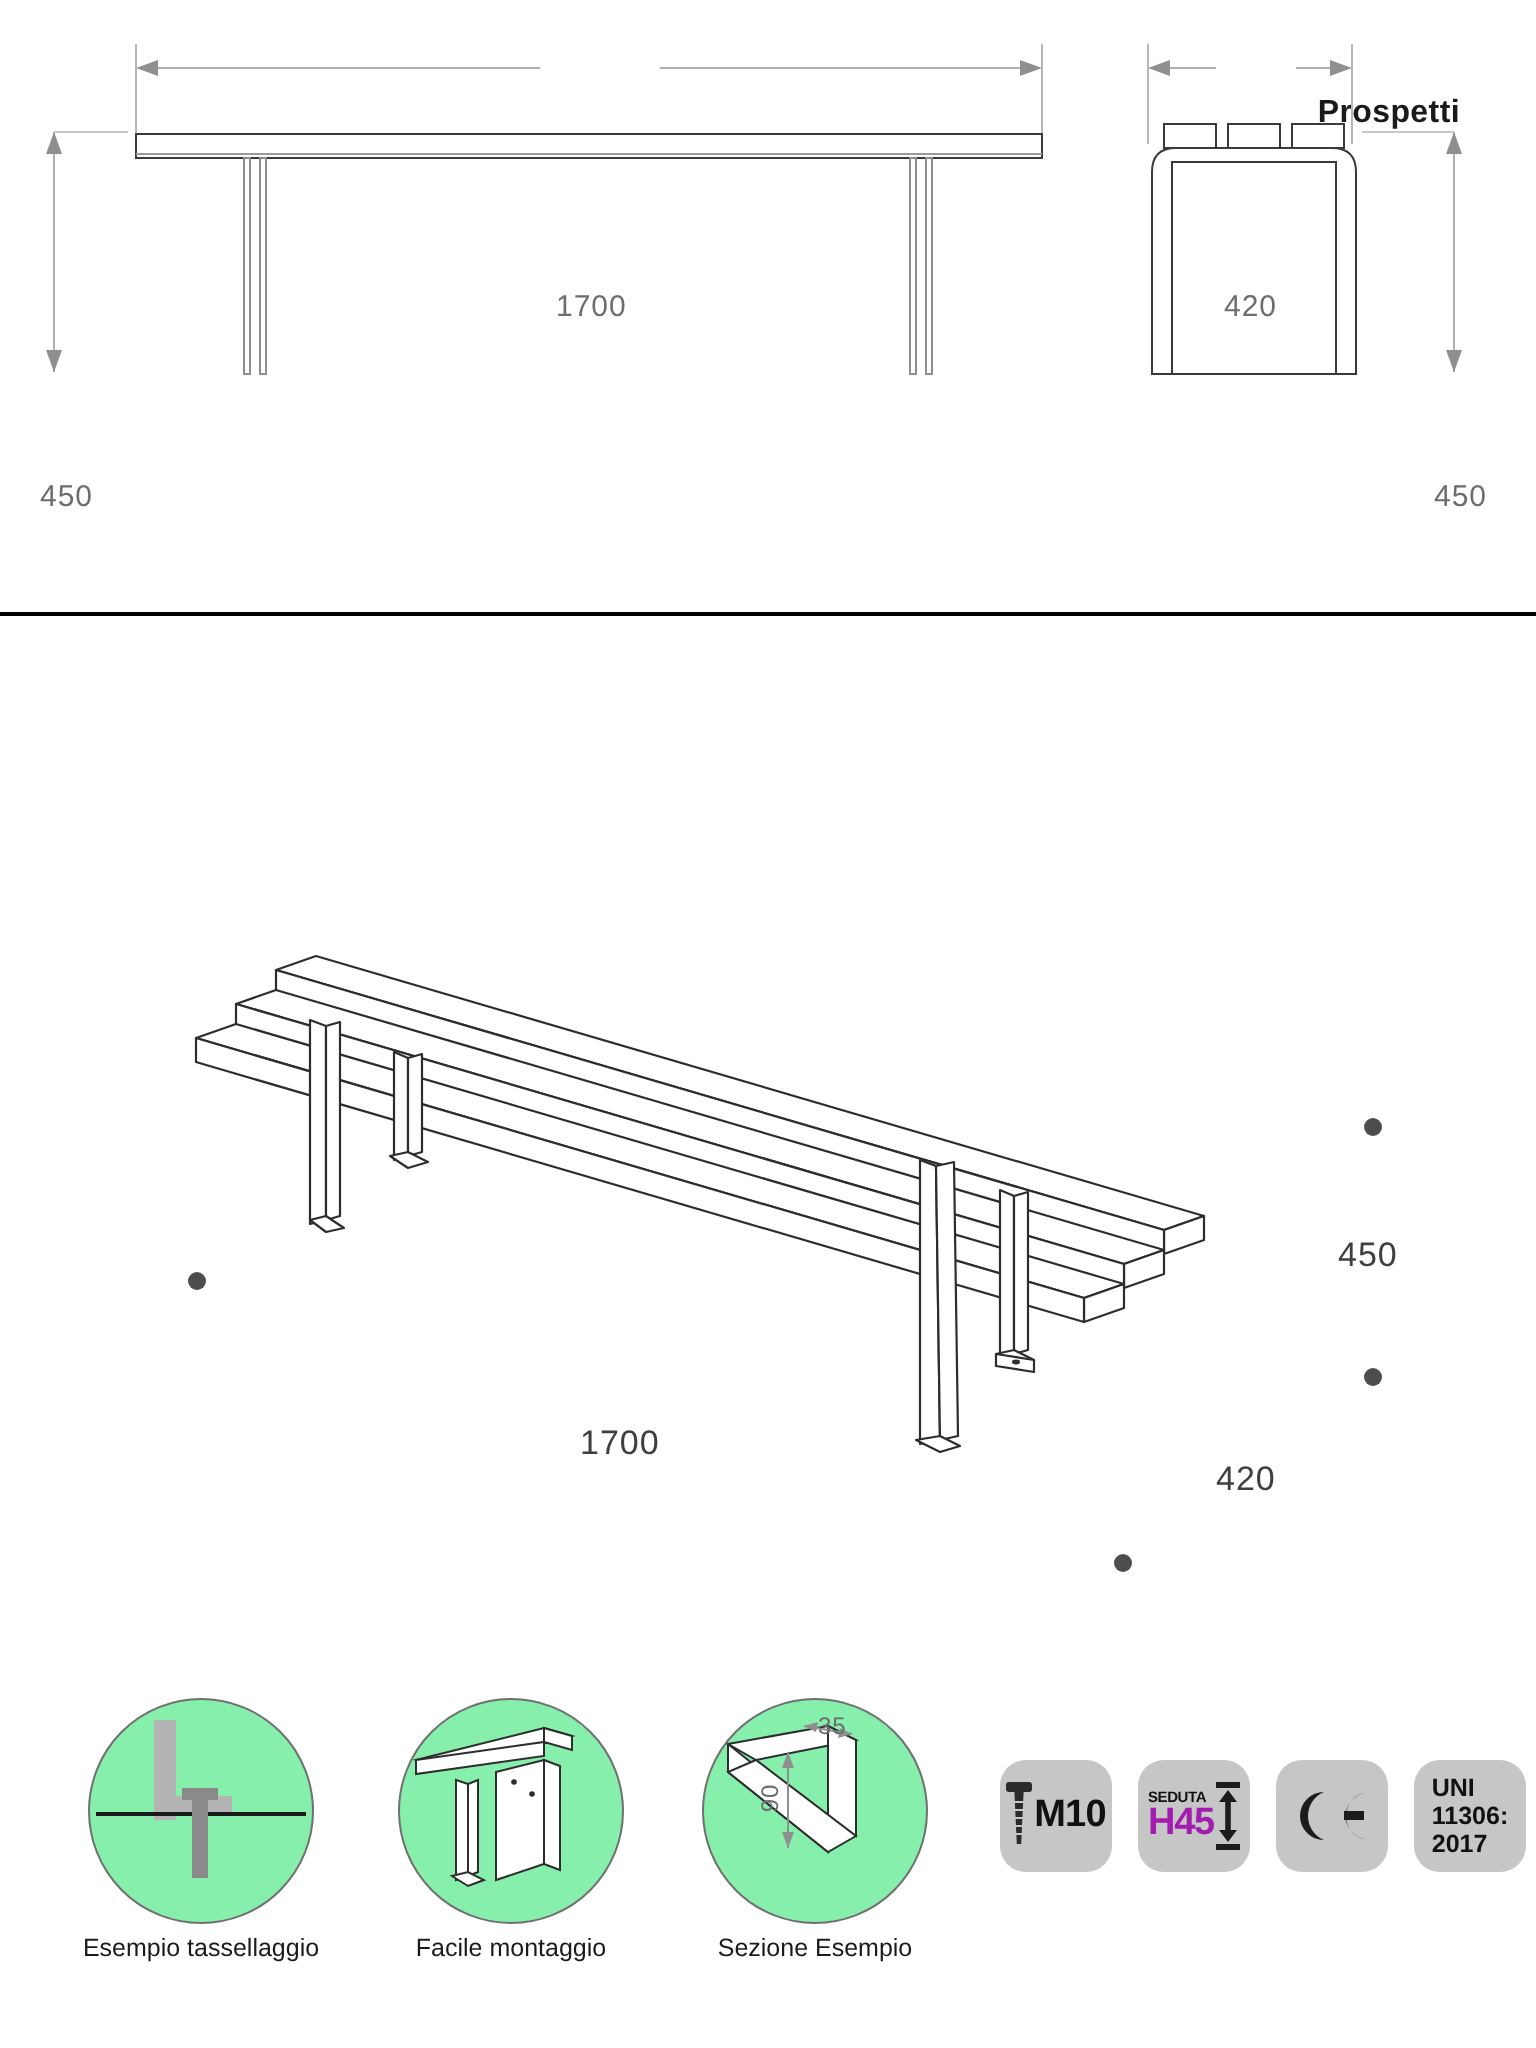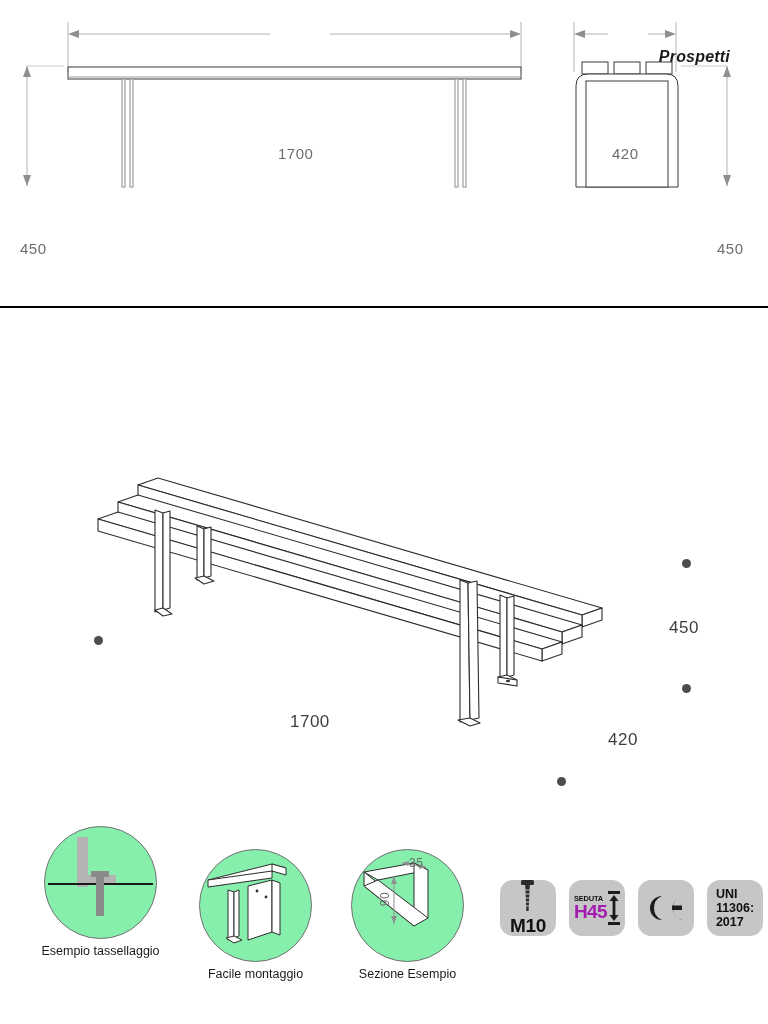--- a/index.html
+++ b/index.html
@@ -6,21 +6,21 @@
   body{
     width:768px;height:1024px;position:relative;overflow:hidden;
     font-family:"Liberation Sans", sans-serif;
     color:#231f20;
   }
   .abs{position:absolute;}
 
   
   #page-title{
     right:38px; top:48px;
-    font-style:italic; font-weight:bold; font-size:16px;
+    font-weight:bold; font-size:16px;
     letter-spacing:.2px; color:#1a1a1a;
   }
 
   
   .dimtext{
     color:#6d6d6d; font-size:15px; letter-spacing:.5px;
     font-family:"Liberation Sans", sans-serif; white-space:nowrap;
   }
 
   
@@ -53,21 +53,21 @@
   
   #badge-row{ left:500px; top:880px; display:flex; gap:13px; align-items:center;}
   .badge{
     width:56px;height:56px;border-radius:13px;background:#c6c6c6;
     display:flex;align-items:center;justify-content:center;
     position:relative;
   }
   .badge-uni{
     font-size:12.5px;font-weight:bold;line-height:1.12;color:#111;
   }
-  .badge-m10{ display:flex;align-items:center;gap:1px;flex-direction:column; }
+  .badge-m10{ display:flex;align-items:center;gap:1px; }
   .badge-m10 .lbl{ font-size:19px;font-weight:bold;color:#111;letter-spacing:-.4px;}
   .badge-seduta{ display:flex;align-items:center;gap:1px;}
   .badge-seduta .txtwrap{ display:flex;flex-direction:column;align-items:flex-start;line-height:1;}
   .badge-seduta .small{ font-size:7.5px;font-weight:bold;color:#111;letter-spacing:-.2px;}
   .badge-seduta .big{ font-size:19px;font-weight:bold;color:#a21caf;letter-spacing:-.6px;}
 </style>
 </head>
 <body>
 
 <div class="abs" id="page-title">Prospetti</div>
@@ -165,21 +165,21 @@
 
 <div class="abs dot" style="left:94px;top:636px;"></div>
 <div class="abs dot" style="left:682px;top:559px;"></div>
 <div class="abs dot" style="left:682px;top:684px;"></div>
 <div class="abs dot" style="left:557px;top:777px;"></div>
 
 <div class="abs persp-dim" style="left:290px;top:712px;">1700</div>
 <div class="abs persp-dim" style="left:669px;top:618px;">450</div>
 <div class="abs persp-dim" style="left:608px;top:730px;">420</div>
 
-<div class="feature" style="left:44px;top:826px;">
+<div class="feature" style="left:44px;top:849px;">
   <div class="circle">
     <svg width="111" height="111" viewBox="0 0 111 111">
 
       <rect x="32" y="10" width="11" height="50" fill="#b4b4b4"></rect>
       <rect x="43" y="48" width="28" height="8" fill="#b4b4b4"></rect>
 
       <line x1="3" y1="57" x2="108" y2="57" stroke="#1a1a1a" stroke-width="2"></line>
 
       <rect x="51" y="44" width="8" height="45" fill="#8a8a8a"></rect>
       <rect x="46" y="44" width="18" height="6" fill="#8a8a8a"></rect>

